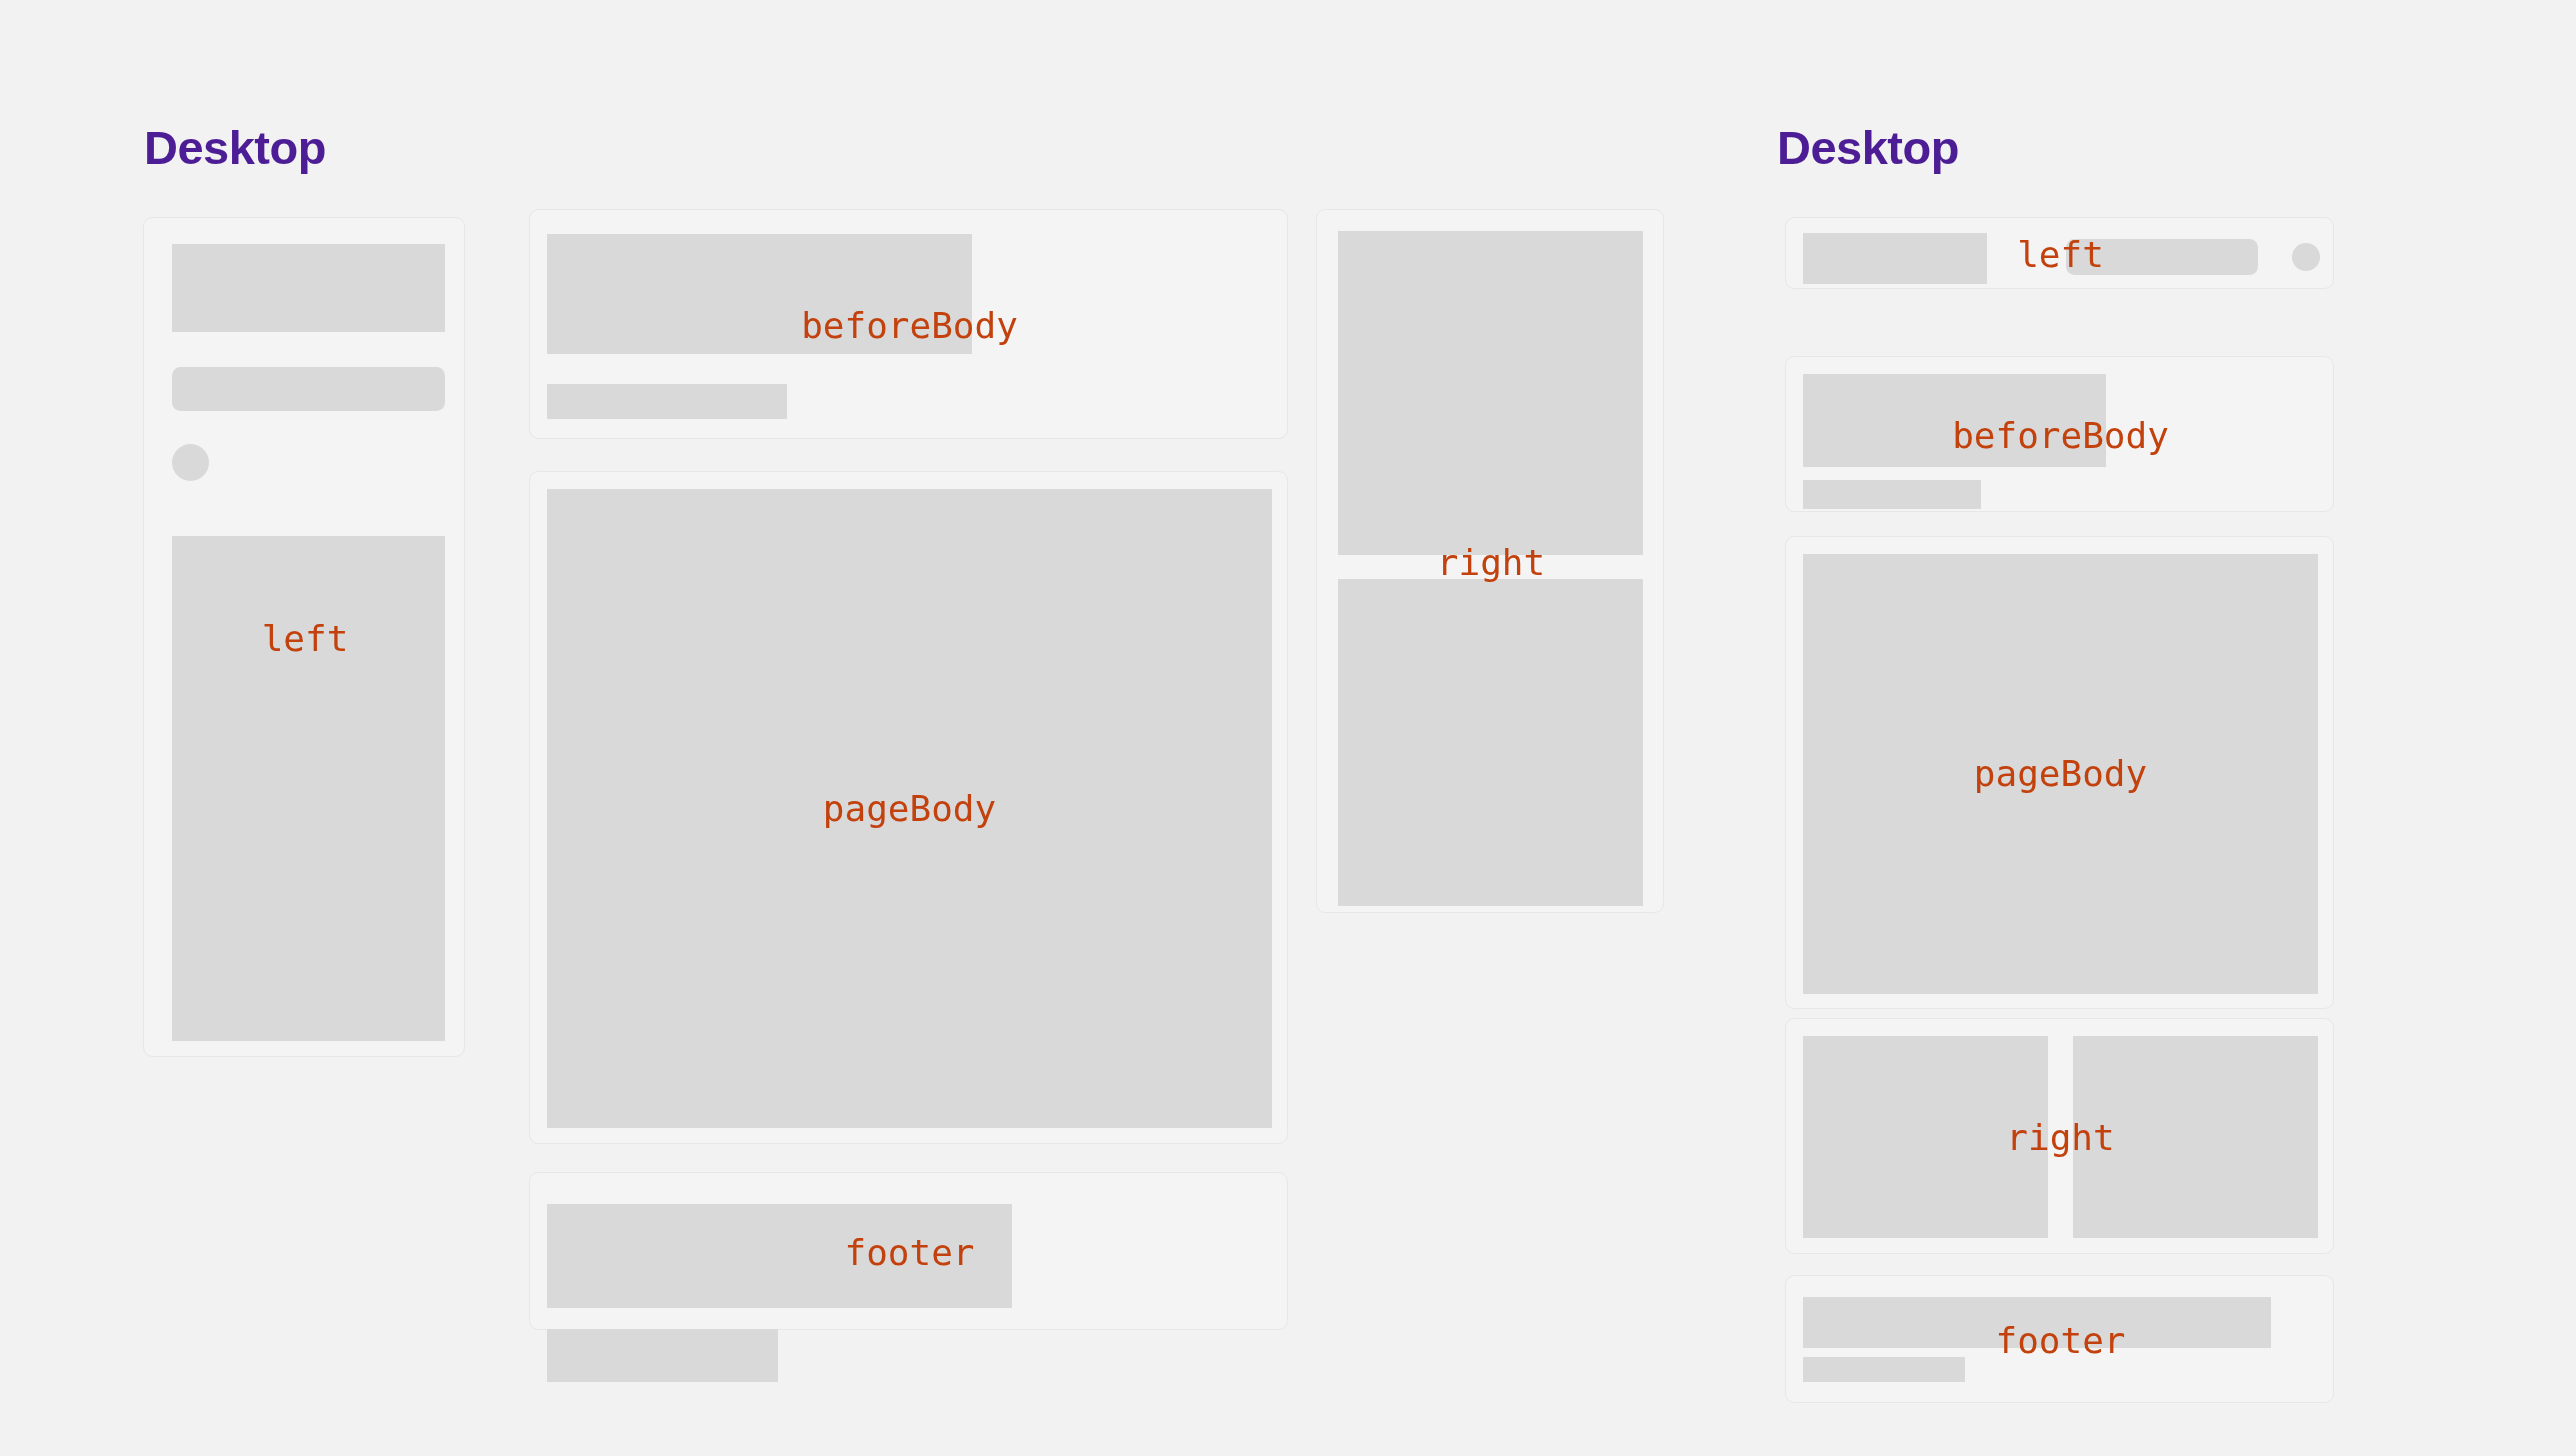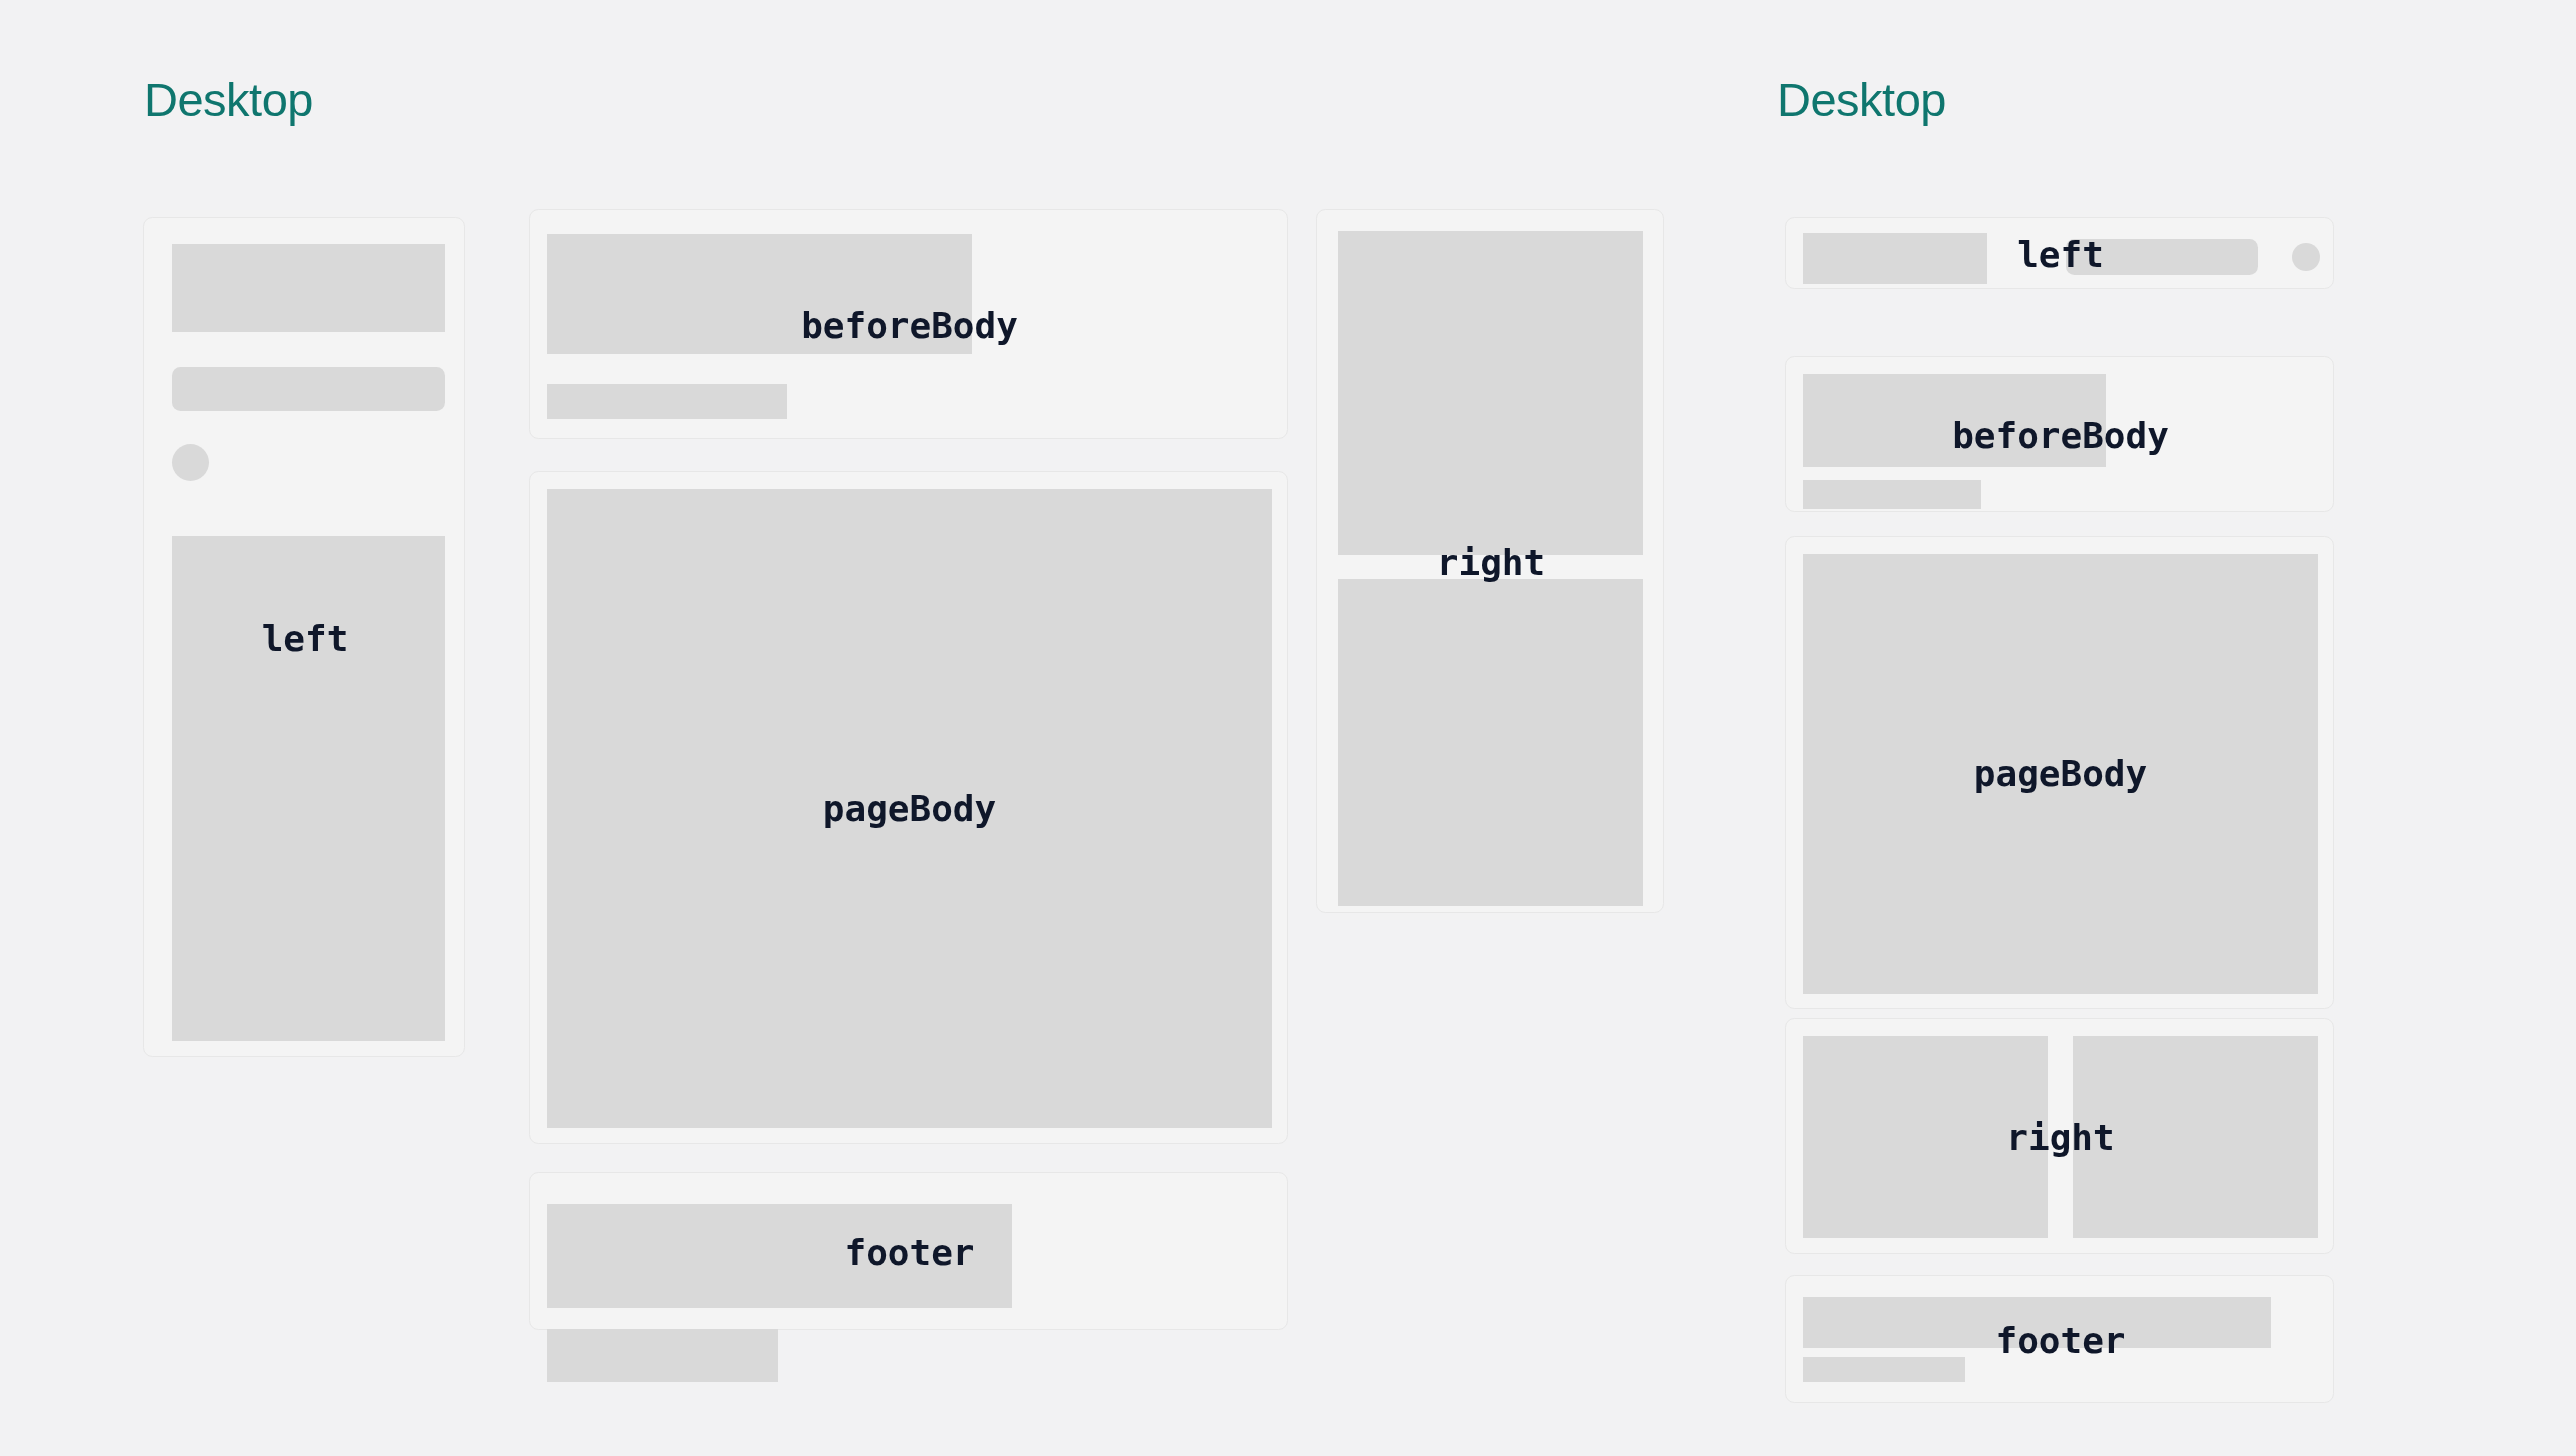--- a/index.html
+++ b/index.html
@@ -30,34 +30,34 @@
   }
   .blk.round {
     border-radius: 8.5px;
   }
   .blk.circle {
     border-radius: 50%;
   }
   .label {
     position: absolute;
     font-family: "DejaVu Sans Mono", "Liberation Mono", monospace;
-    color: #0f172a;
+    color: #c2410c;
     white-space: nowrap;
     text-align: center;
     z-index: 5;
     pointer-events: none;
+  }
+  .section-title {
+    position: absolute;
+    font-family: "Liberation Sans", sans-serif;
     font-weight: bold;
-  }
-  .section-title {
-    position: absolute;
-    font-family: "Liberation Sans", sans-serif;
-    font-weight: normal;
-    color: #0f766e;
+    color: #4c1d95;
     letter-spacing: -0.5px;
     white-space: nowrap;
+    margin-top: 48px;
   }
 
   
   #title-desktop { left: 144px; top: 72px;  font-size: 47px; }
   #title-mobile  { left: 1777px; top: 72px; font-size: 47px; }
 
   
   #desktop-left-panel { left: 143px; top: 217px; width: 322px; height: 840px; }
   #dl-block-a  { left: 28px;  top: 26px;  width: 273px; height: 88px; }
   #dl-block-b  { left: 28px;  top: 149px; width: 273px; height: 44px; }

